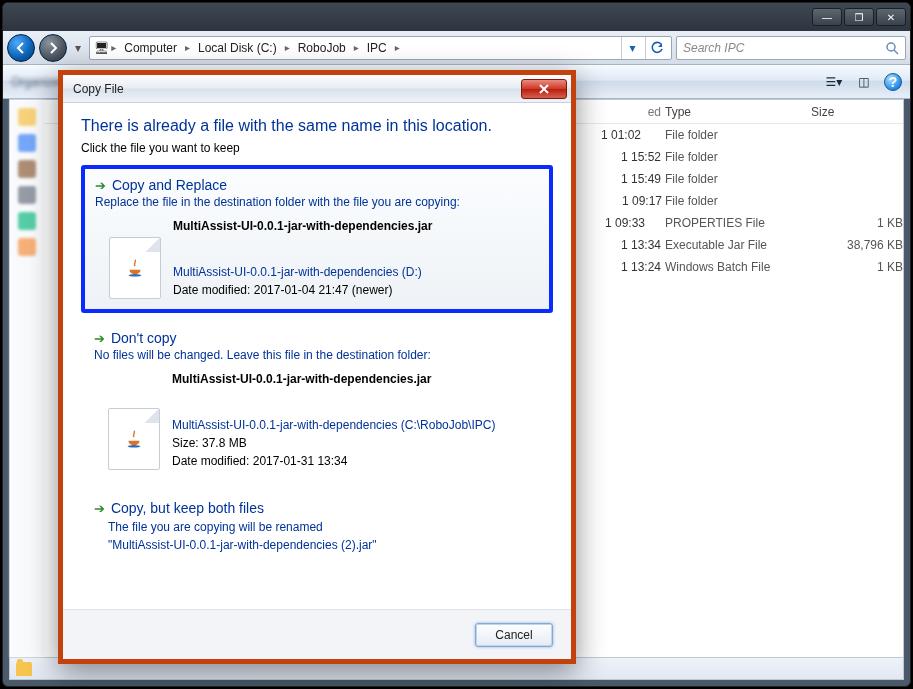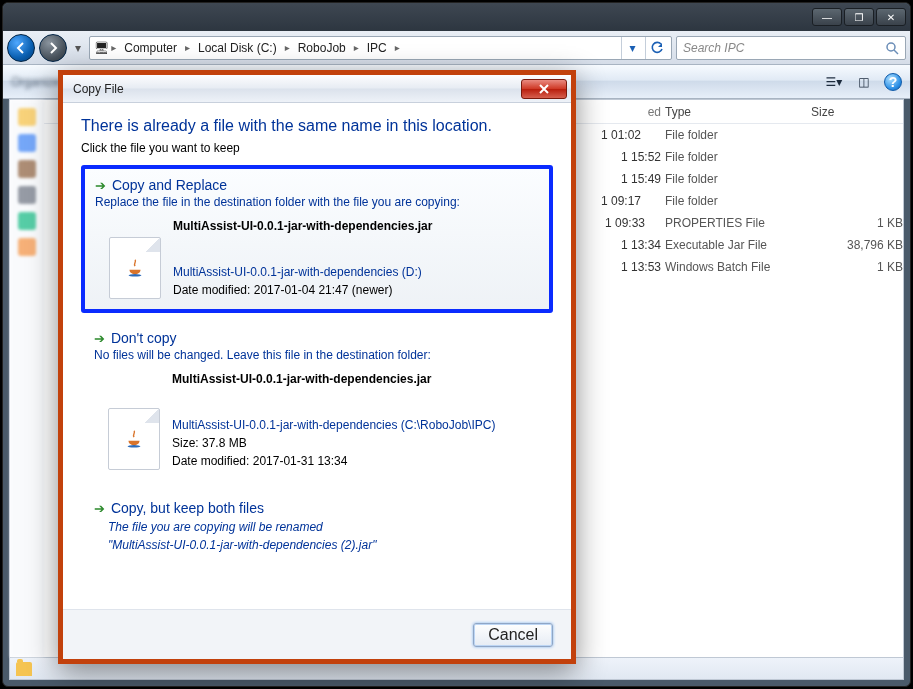--- a/index.html
+++ b/index.html
@@ -188,25 +188,25 @@
   .file-meta .floc{color:#003399;margin-top:28px;}
   .file-meta .fline{color:#000;}
   .opt-arrow{color:#2e8b2e;font-size:13px;}
   .dlg-footer{
     height:50px;border-top:1px solid #dfe4ec;background:#f2f4f8;
     display:flex;align-items:center;justify-content:flex-end;padding-right:18px;
   }
   .btn{
     min-width:78px;height:24px;padding:0 14px;
     background:linear-gradient(to bottom,#fefefe,#e6ecf4);
-    border:1px solid #8fa6c6;border-radius:3px;font-size:16px;color:#222;
+    border:1px solid #8fa6c6;border-radius:3px;font-size:12px;color:#222;
     box-shadow: 0 0 0 1px #bcd5f4 inset, 0 0 3px #7fb2ee;
   }
   .opt-simple .opt-title{margin-bottom:2px;}
-  .opt-simple .opt-text{color:#003399;font-size:12px;padding-left:14px;line-height:1.5;font-style:italic;}
+  .opt-simple .opt-text{color:#003399;font-size:12px;padding-left:14px;line-height:1.5;}
 </style>
 </head>
 <body>
 
 <div class="win-frame">
   <div class="titlebar">
     <div class="win-ctrl">
         <span>—</span>
       </div>
     <div class="win-ctrl">
@@ -298,39 +298,39 @@
             <div class="col-size"></div>
           </div>
         <div class="row">
             <div style="flex:1"></div>
             <div style="width:64px;text-align:right;padding-right:4px">1 15:49</div>
             <div class="col-type">File folder</div>
             <div class="col-size"></div>
           </div>
         <div class="row">
             <div style="flex:1"></div>
-            <div style="width:64px;padding-right:16px">1 09:17</div>
+            <div style="width:64px;text-align:right;padding-right:3px">1 09:17</div>
             <div class="col-type">File folder</div>
             <div class="col-size"></div>
           </div>
         <div class="row">
             <div style="flex:1"></div>
             <div style="width:64px;text-align:right;padding-right:20px">1 09:33</div>
             <div class="col-type">PROPERTIES File</div>
             <div class="col-size">1 KB</div>
           </div>
         <div class="row">
             <div style="flex:1"></div>
             <div style="width:64px;text-align:right;padding-right:4px">1 13:34</div>
             <div class="col-type">Executable Jar File</div>
             <div class="col-size">38,796 KB</div>
           </div>
         <div class="row">
             <div style="flex:1"></div>
-            <div style="width:64px;text-align:right;padding-right:4px">1 13:53</div>
+            <div style="width:64px;text-align:right;padding-right:4px">1 13:24</div>
             <div class="col-type">Windows Batch File</div>
             <div class="col-size">1 KB</div>
           </div>
       </div>
     </div>
   </div>
 
   <div class="statusbar">
     <div class="folder-ico"></div>
   </div>

